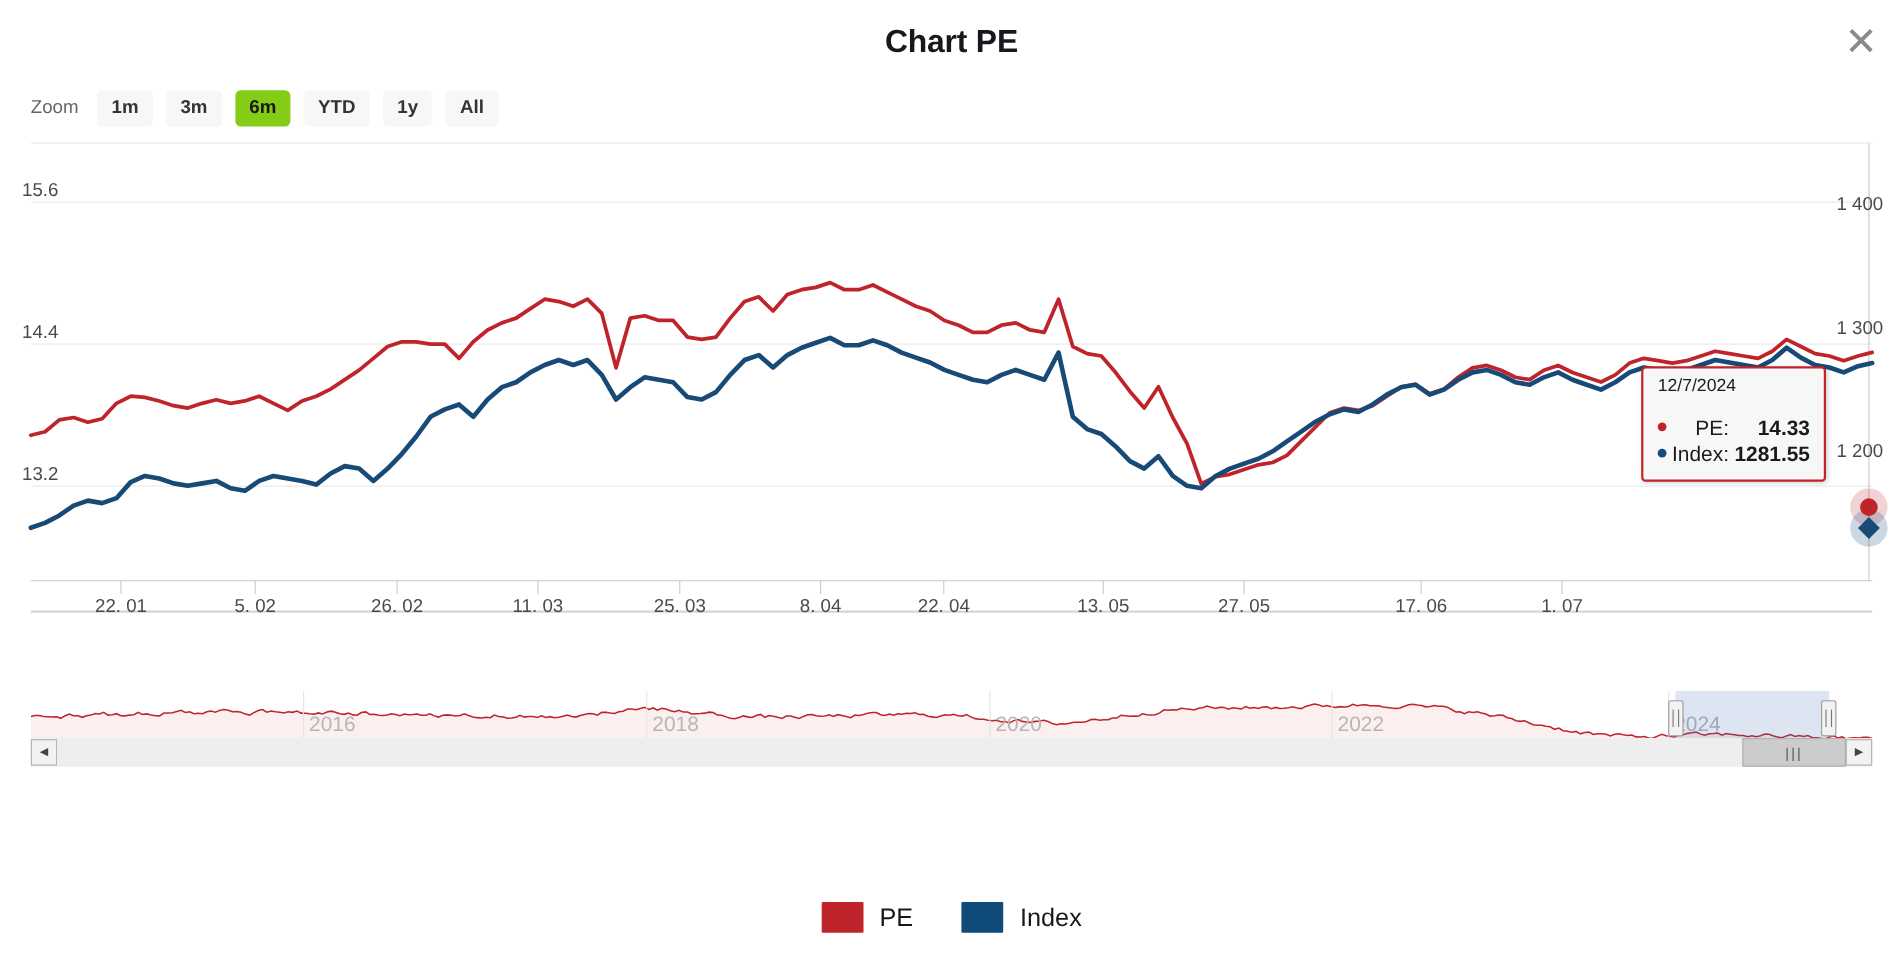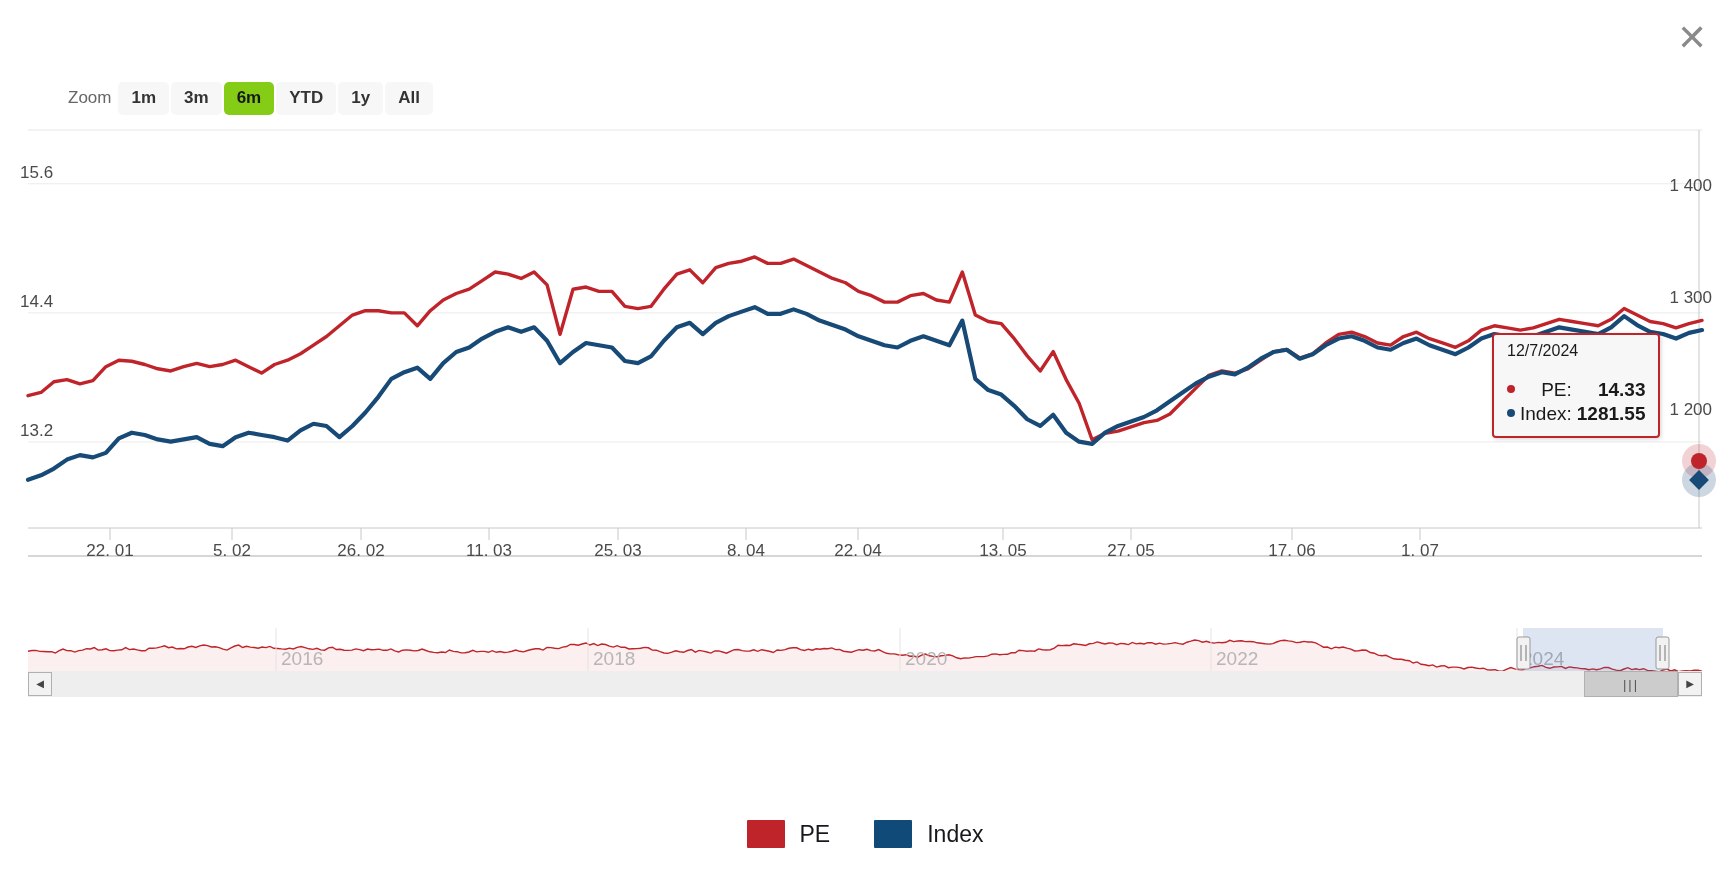--- a/index.html
+++ b/index.html
@@ -41,22 +41,21 @@
     font-weight: 300;
     line-height: 1;
     font-family: "Liberation Sans", sans-serif;
   }
 
   
   #range-selector {
     position: absolute;
     top: 82px; left: 28px;
     display: flex; align-items: center;
-    gap: 2px;
-    margin-left: 40px;
+    gap: 12px;
   }
   #range-selector .rs-label {
     font-size: 17px;
     color: #666;
     margin-right: 5px;
   }
   .rs-btn {
     font-size: 17px;
     color: #333;
     background: #f7f7f7;
@@ -203,20 +202,21 @@
   .legend-text {
     font-size: 23px;
     color: #16181c;
   }
 </style>
 </head>
 <body>
 
 <div id="app">
 
+  <div id="modal-title">Chart PE</div>
   <button id="close-button">
     <span class="x-glyph">✕</span>
   </button>
 
   <div id="range-selector">
     <span class="rs-label">Zoom</span>
     <button class="rs-btn">1m</button>
     <button class="rs-btn">3m</button>
     <button class="rs-btn selected">6m</button>
     <button class="rs-btn">YTD</button>

